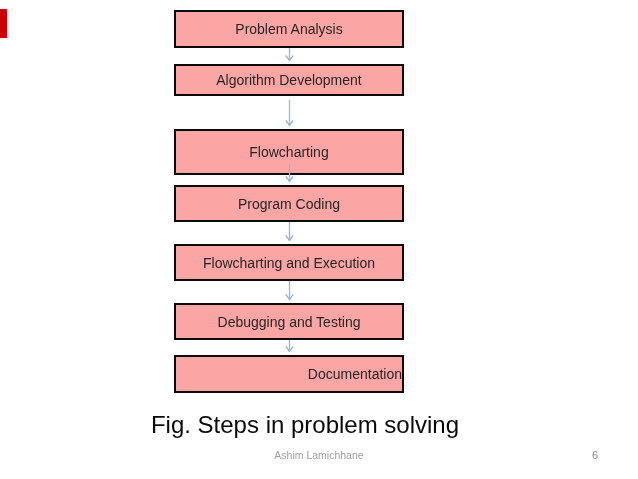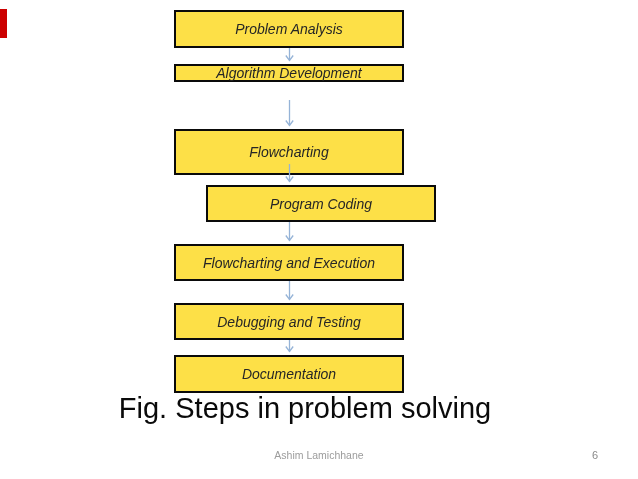--- a/index.html
+++ b/index.html
@@ -22,55 +22,54 @@
     width: 7px;
     height: 29px;
     background: #cc0000;
   }
   .flow-box {
     position: absolute;
     left: 174px;
     width: 230px;
     box-sizing: border-box;
     border: 2px solid #0a0a0a;
-    background: #fde047;
+    background: #fca5a5;
     display: flex;
     align-items: center;
     justify-content: center;
     font-size: 14px;
     color: #262626;
     text-align: center;
-    font-style: italic;
   }
   .b0 { top: 10px;  height: 38px; }
-  .b1 { top: 64px;  height: 18px; }
+  .b1 { top: 64px;  height: 32px; }
   .b2 { top: 129px; height: 46px; }
-  .b3 { top: 185px; height: 37px; margin-left: 32px; }
+  .b3 { top: 185px; height: 37px; }
   .b4 { top: 244px; height: 37px; }
   .b5 { top: 303px; height: 37px; align-items: center; }
-  .b6 { top: 355px; height: 38px; }
+  .b6 { top: 355px; height: 38px; justify-content: flex-end; }
   .flow-arrow {
     position: absolute;
     left: 283px;
     width: 13px;
   }
   .a0 { top: 48px;  height: 16px; }
   .a1 { top: 100px; height: 29px; }
   .a2 { top: 164px; height: 21px; }
   .a3 { top: 222px; height: 22px; }
   .a4 { top: 281px; height: 22px; }
   .a5 { top: 340px; height: 15px; }
   .flow-arrow svg { display: block; }
   .caption {
     position: absolute;
     left: 0;
-    top: 392px;
+    top: 411px;
     width: 610px;
     text-align: center;
-    font-size: 29px;
+    font-size: 24px;
     color: #0a0a0a;
   }
   .footer-author {
     position: absolute;
     left: 0;
     right: 0;
     top: 449px;
     text-align: center;
     font-size: 10.5px;
     color: #9c9c9c;

